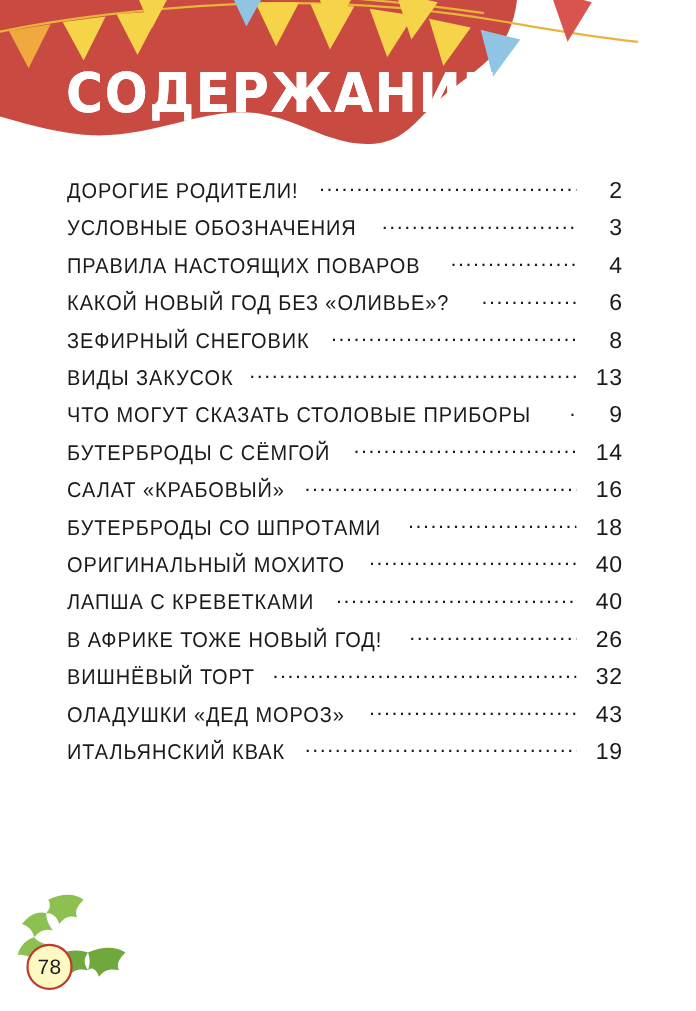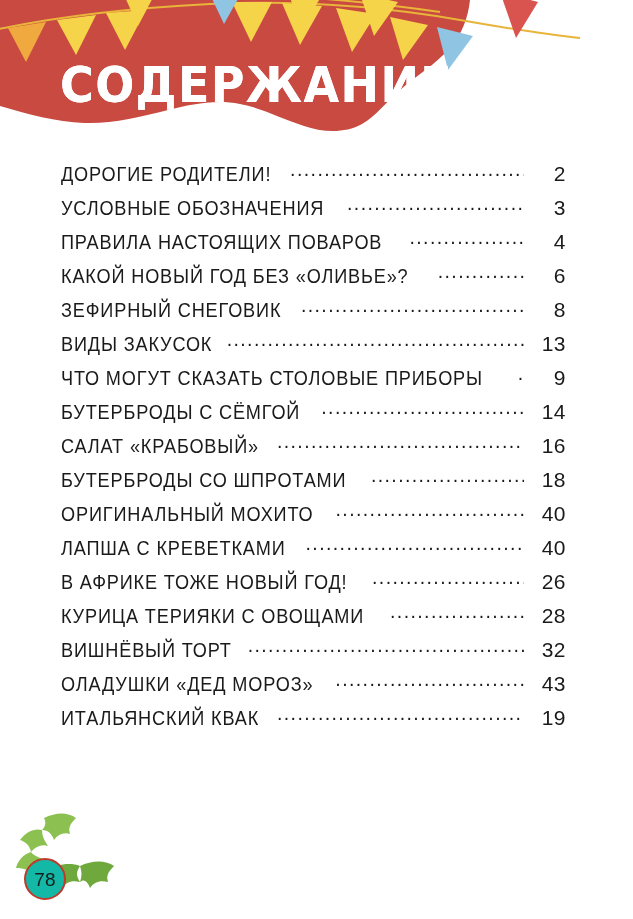--- a/index.html
+++ b/index.html
@@ -118,21 +118,21 @@
   }
   .page-badge {
     position: absolute;
     left: 24px;
     top: 858px;
     width: 42px;
     height: 42px;
     border: 2.6px solid #C0392B;
     border-radius: 50%;
     box-sizing: border-box;
-    background: #14b8a6;
+    background: #fef9c3;
     display: flex;
     align-items: center;
     justify-content: center;
     z-index: 5;
   }
   .page-badge span {
     color: #1a1a1a;
     font-family: "Liberation Sans", sans-serif;
     font-size: 19px;
     letter-spacing: 0.3px;
@@ -249,25 +249,20 @@
       <span class="toc-dots"></span>
       <span class="toc-page">40</span>
     </div>
 
     <div class="toc-row">
       <span class="toc-label">В АФРИКЕ ТОЖЕ НОВЫЙ ГОД!</span>
       <span class="toc-dots"></span>
       <span class="toc-page">26</span>
     </div>
 
-    <div class="toc-row">
-      <span class="toc-label">КУРИЦА ТЕРИЯКИ С ОВОЩАМИ</span>
-      <span class="toc-dots"></span>
-      <span class="toc-page">28</span>
-    </div>
 
 
     <div class="toc-row">
       <span class="toc-label">ВИШНЁВЫЙ ТОРТ</span>
       <span class="toc-dots"></span>
       <span class="toc-page">32</span>
     </div>
 
     <div class="toc-row">
       <span class="toc-label">ОЛАДУШКИ «ДЕД МОРОЗ»</span>

